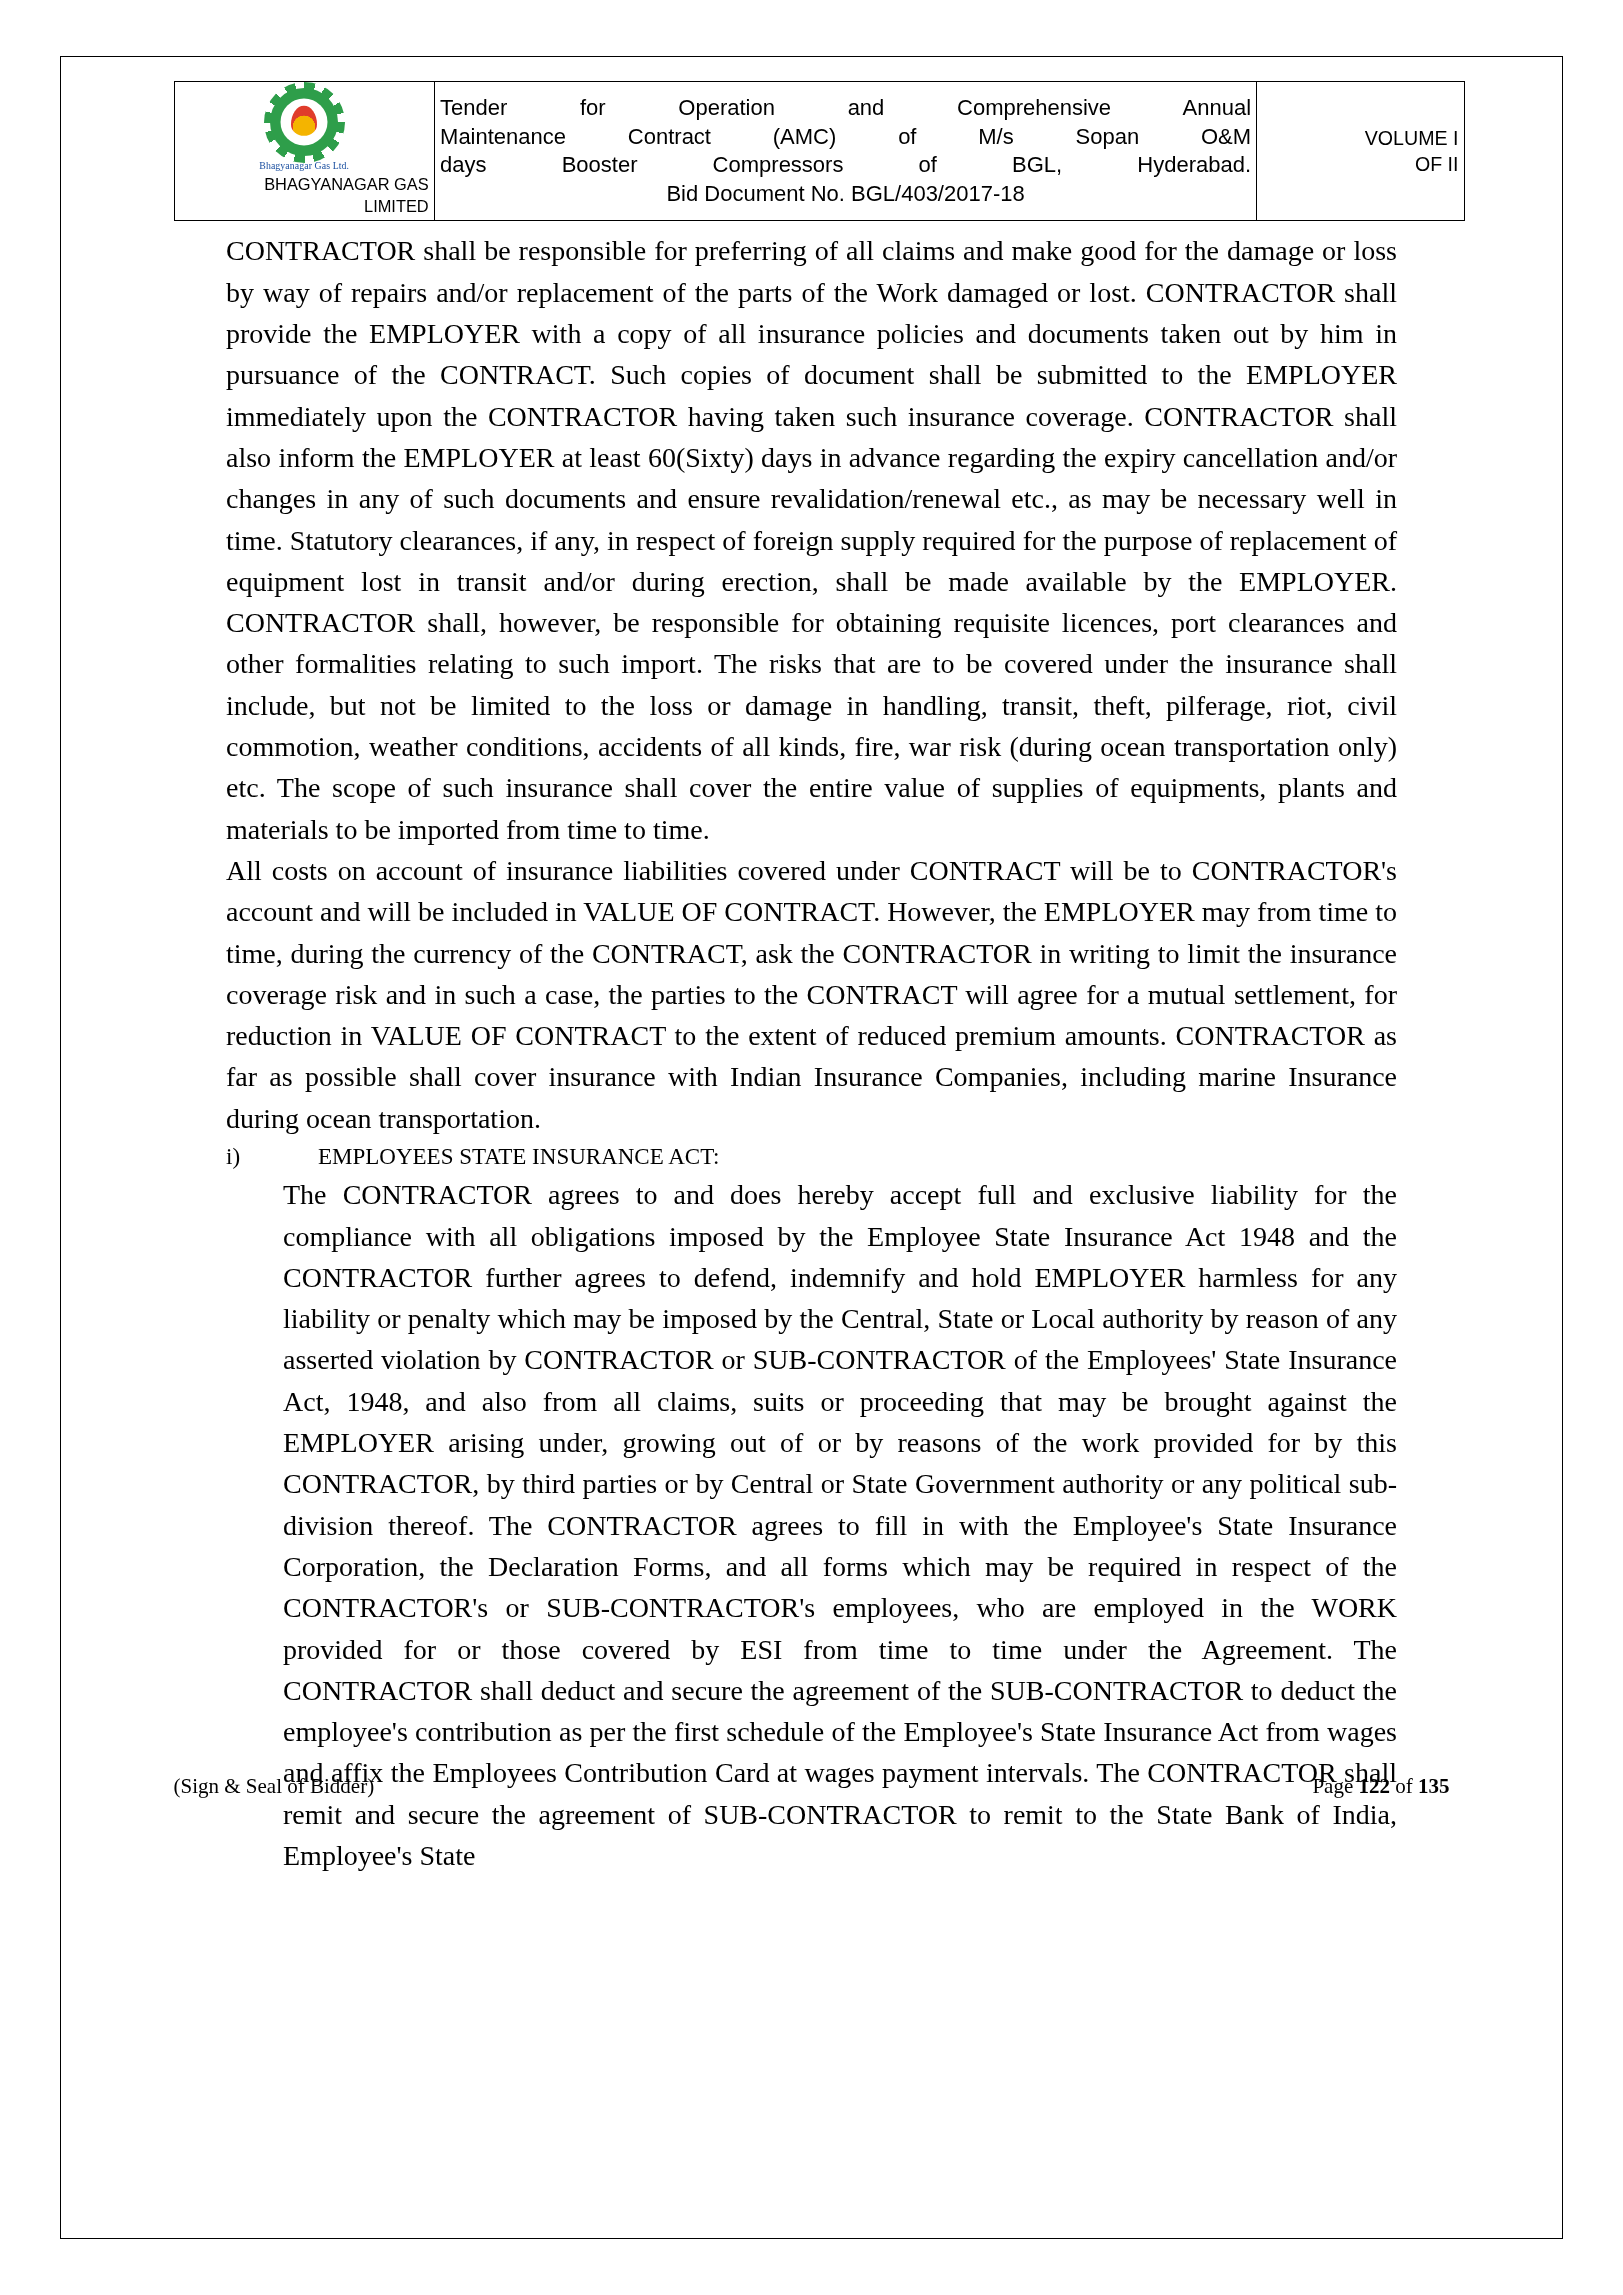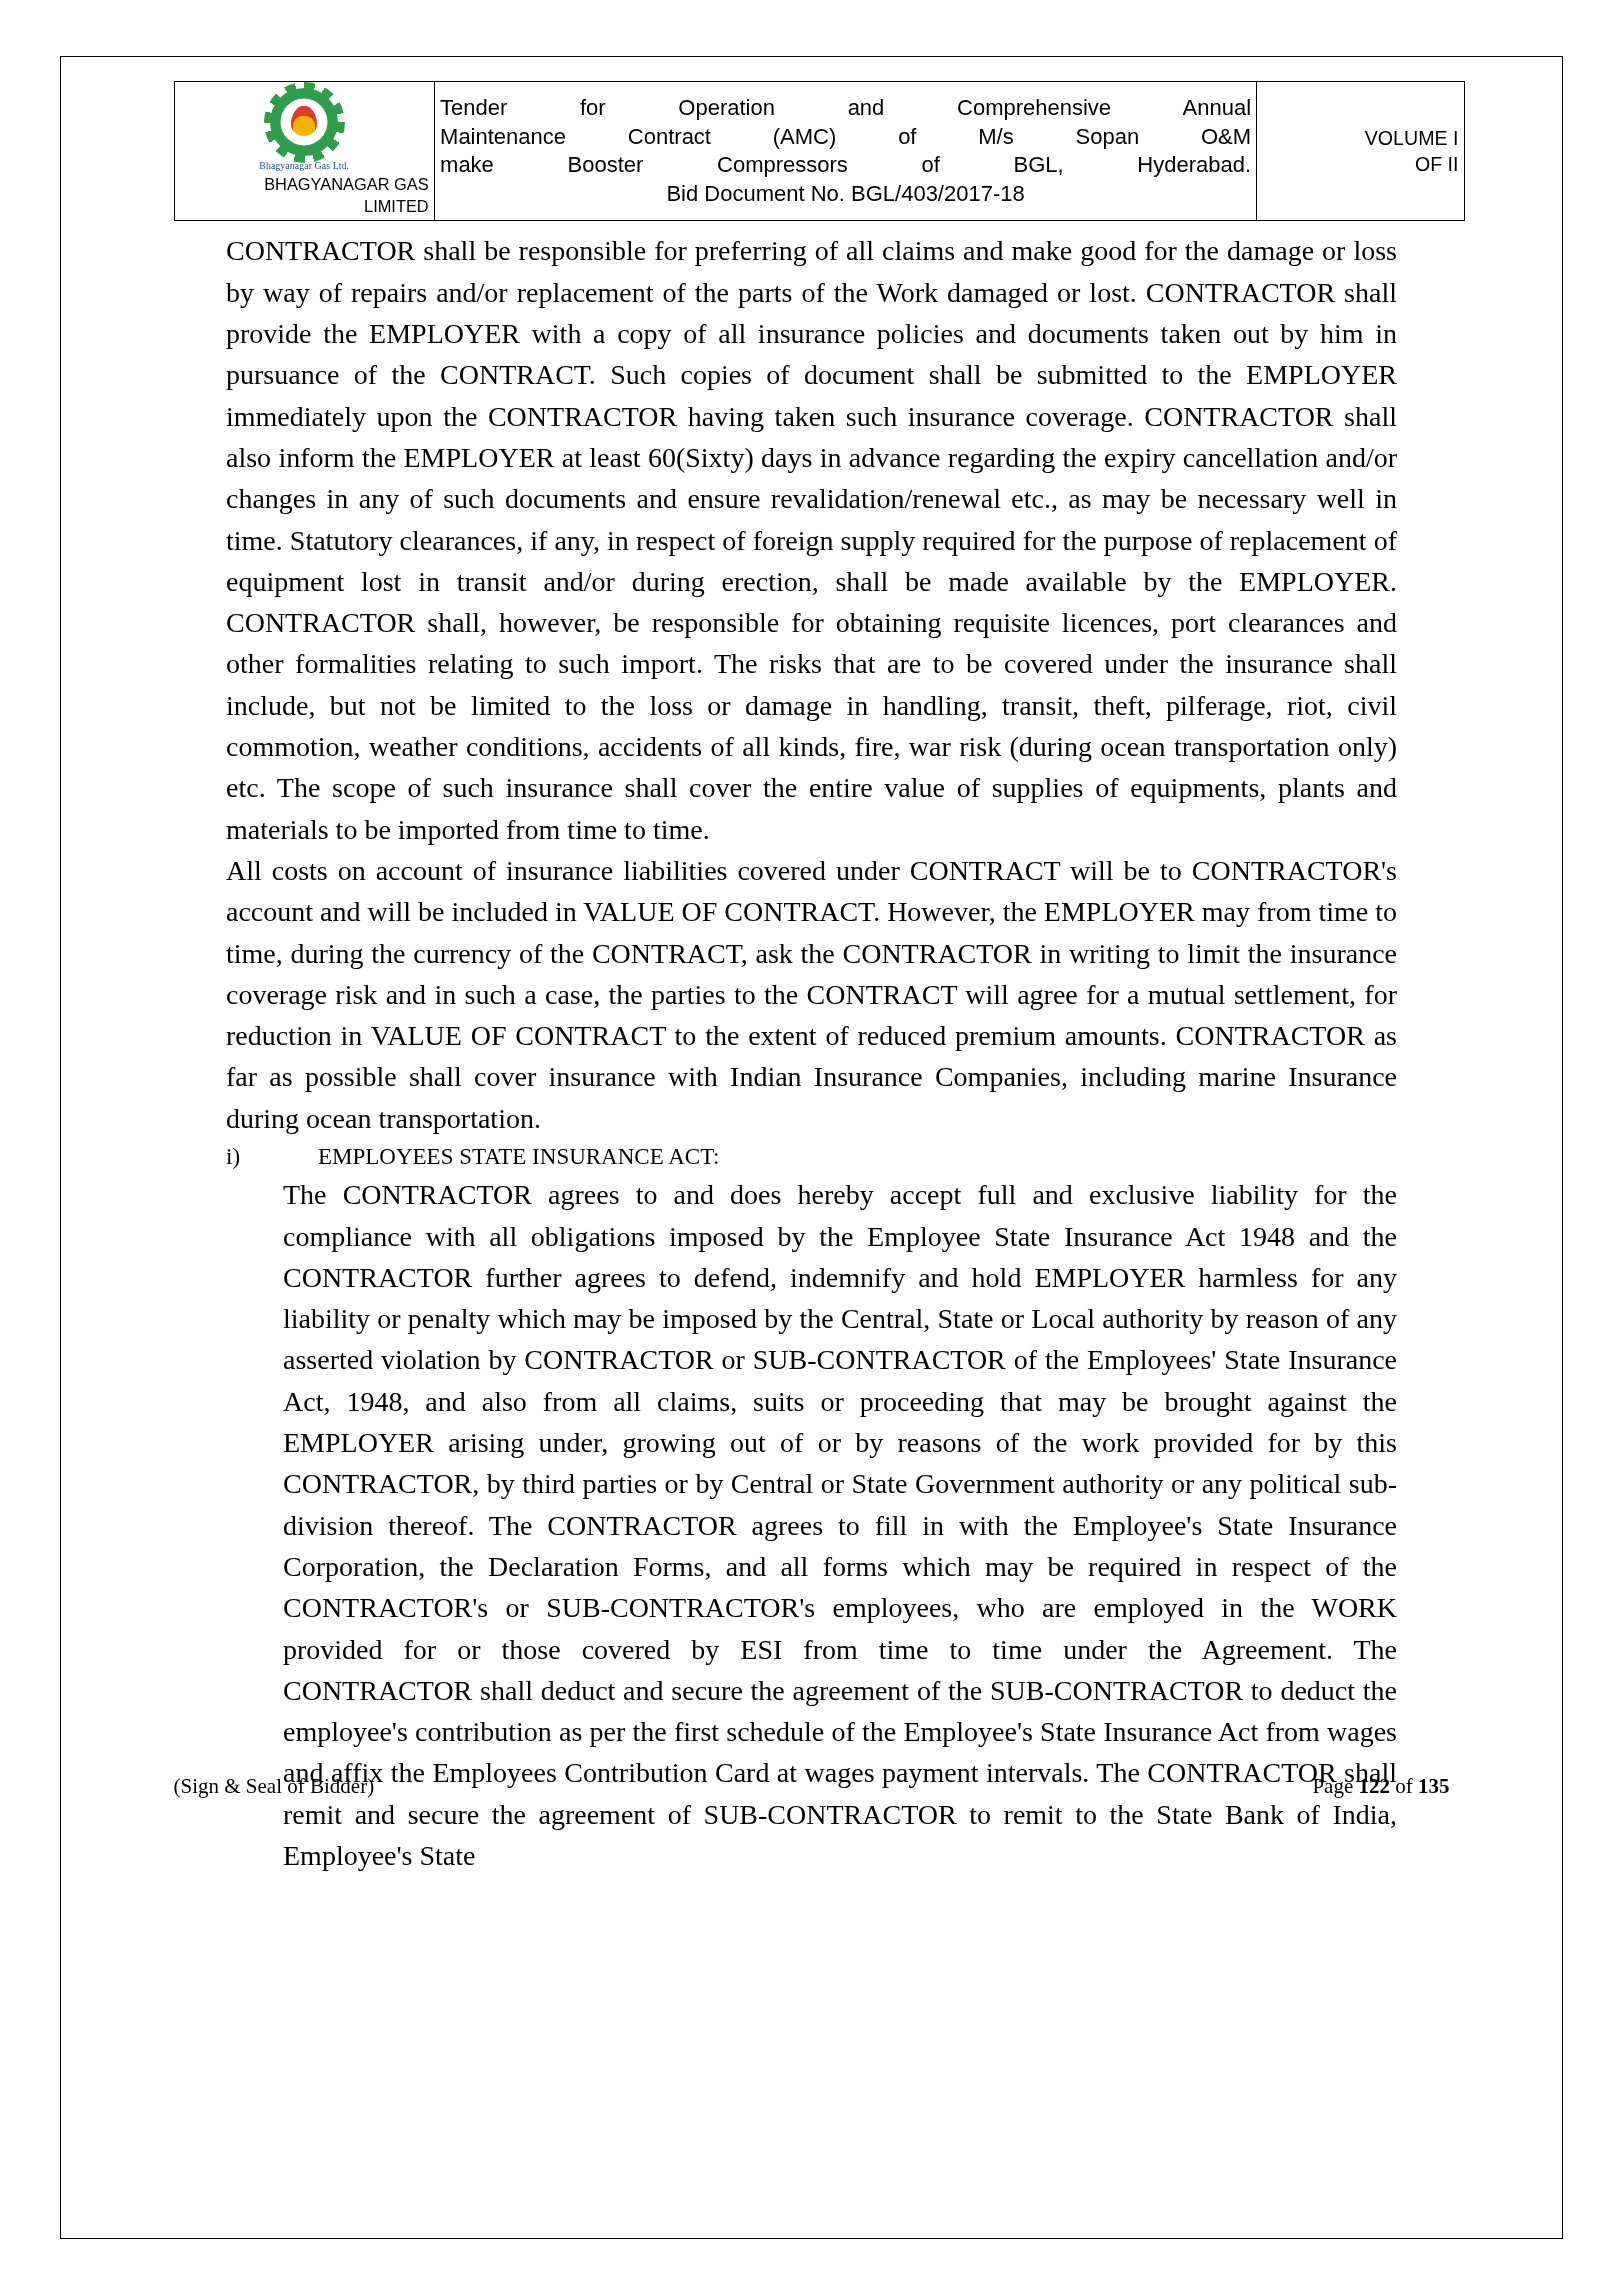--- a/index.html
+++ b/index.html
@@ -216,21 +216,21 @@
               <div class="flame"></div>
             </div>
           </div>
           <div class="logo-sub">Bhagyanagar Gas Ltd.</div>
           <div class="logo-name">BHAGYANAGAR GAS</div>
           <div class="logo-name">LIMITED</div>
         </td>
         <td class="title-cell">
           <div class="title-text">Tender for Operation and Comprehensive Annual</div>
           <div class="title-text">Maintenance Contract (AMC) of M/s Sopan O&amp;M</div>
-          <div class="title-text">make Booster Compressors of BGL, Hyderabad.</div>
+          <div class="title-text">days Booster Compressors of BGL, Hyderabad.</div>
           <div class="title-text title-line-center">Bid Document No. BGL/403/2017-18</div>
         </td>
         <td class="volume-cell">
           <div class="volume-text">VOLUME I</div>
           <div class="volume-text">OF II</div>
         </td>
       </tr>
     </tbody>
       </table>
 

